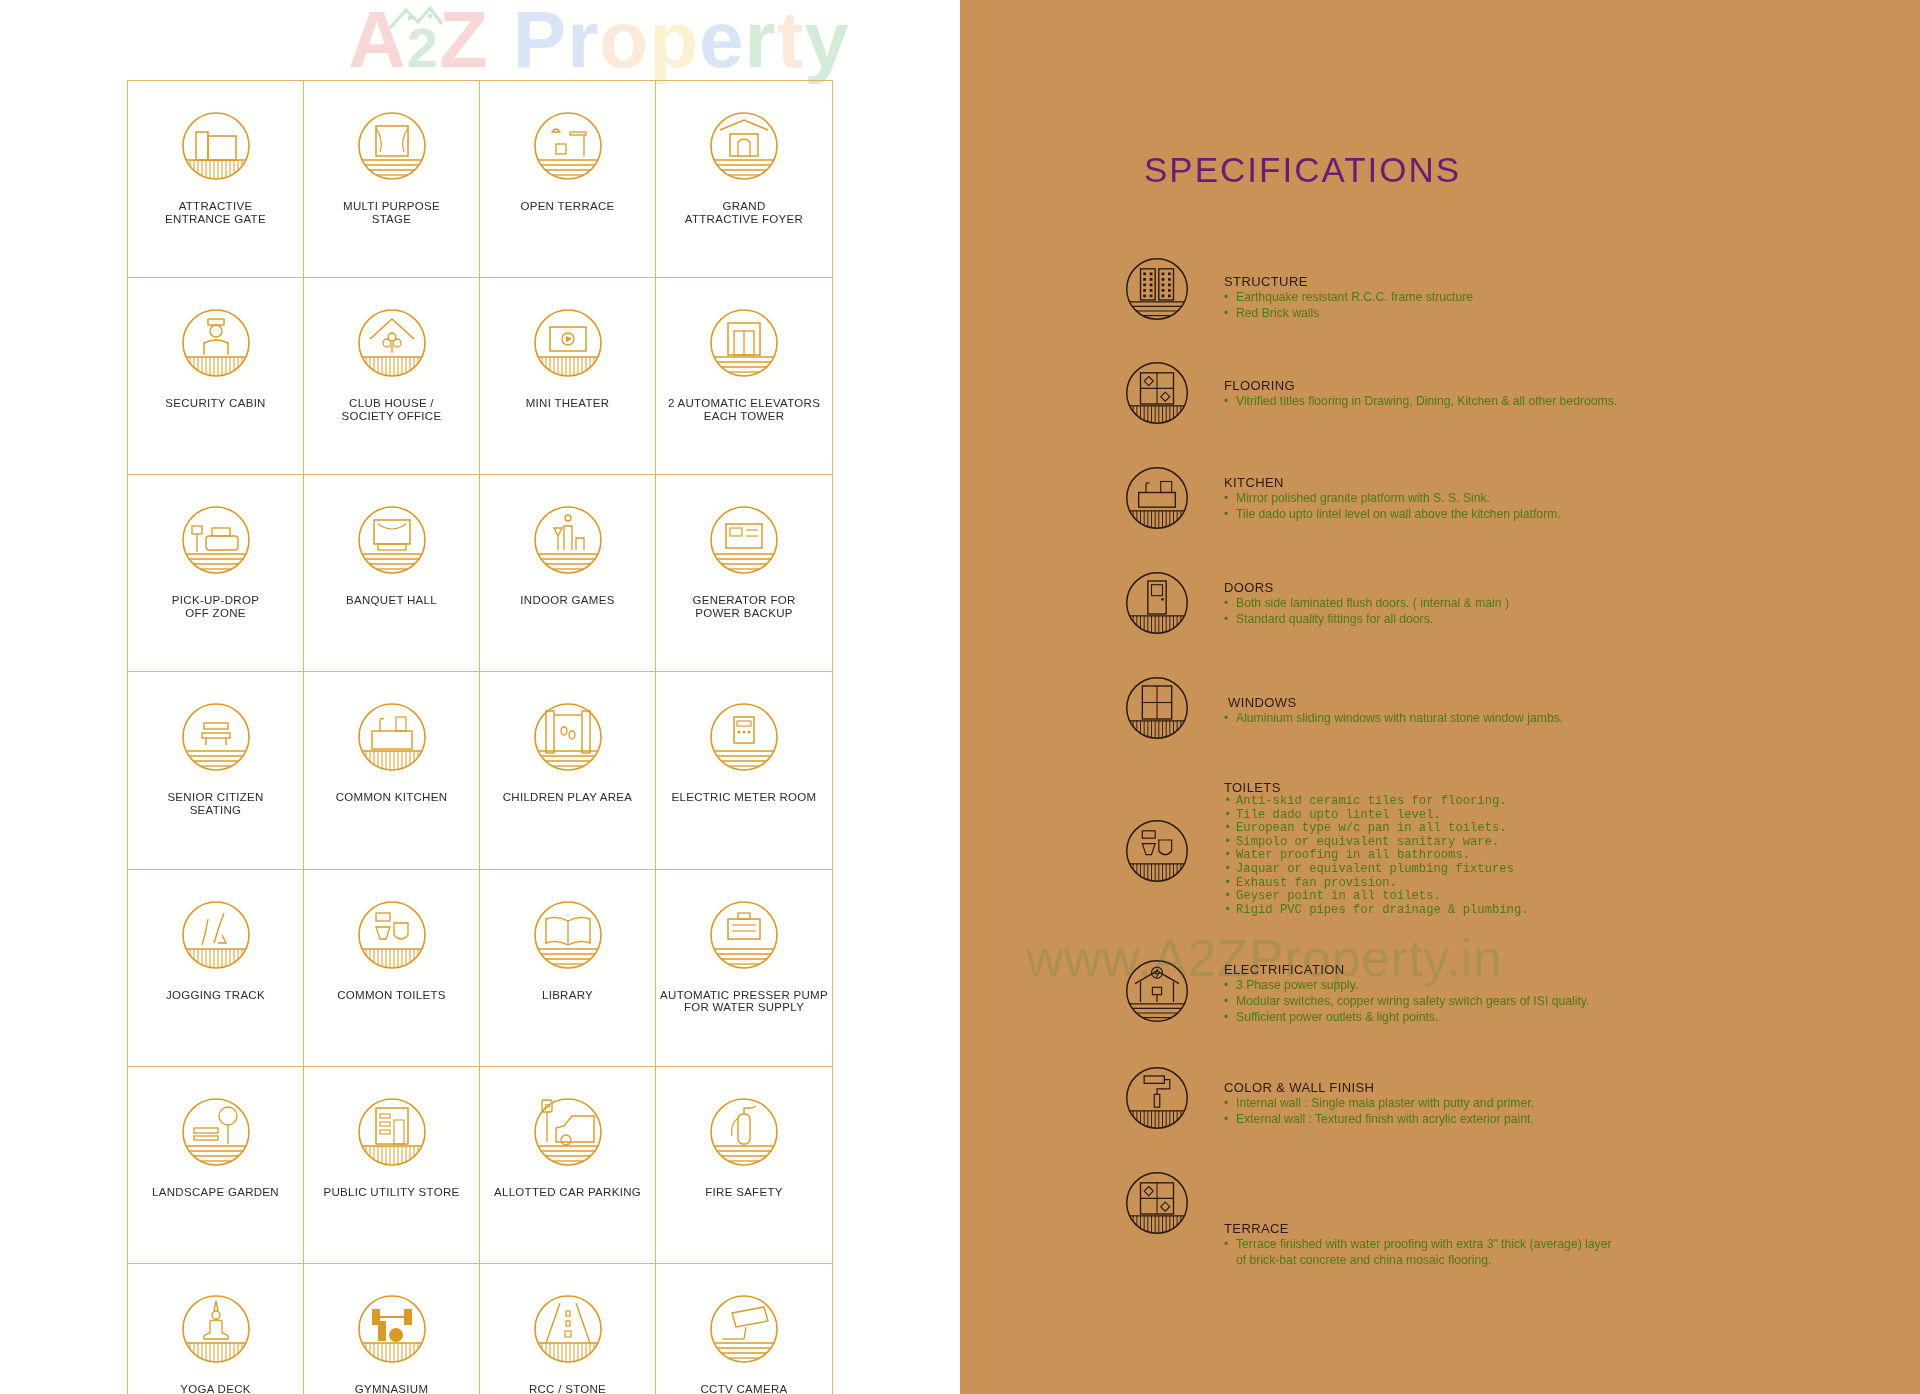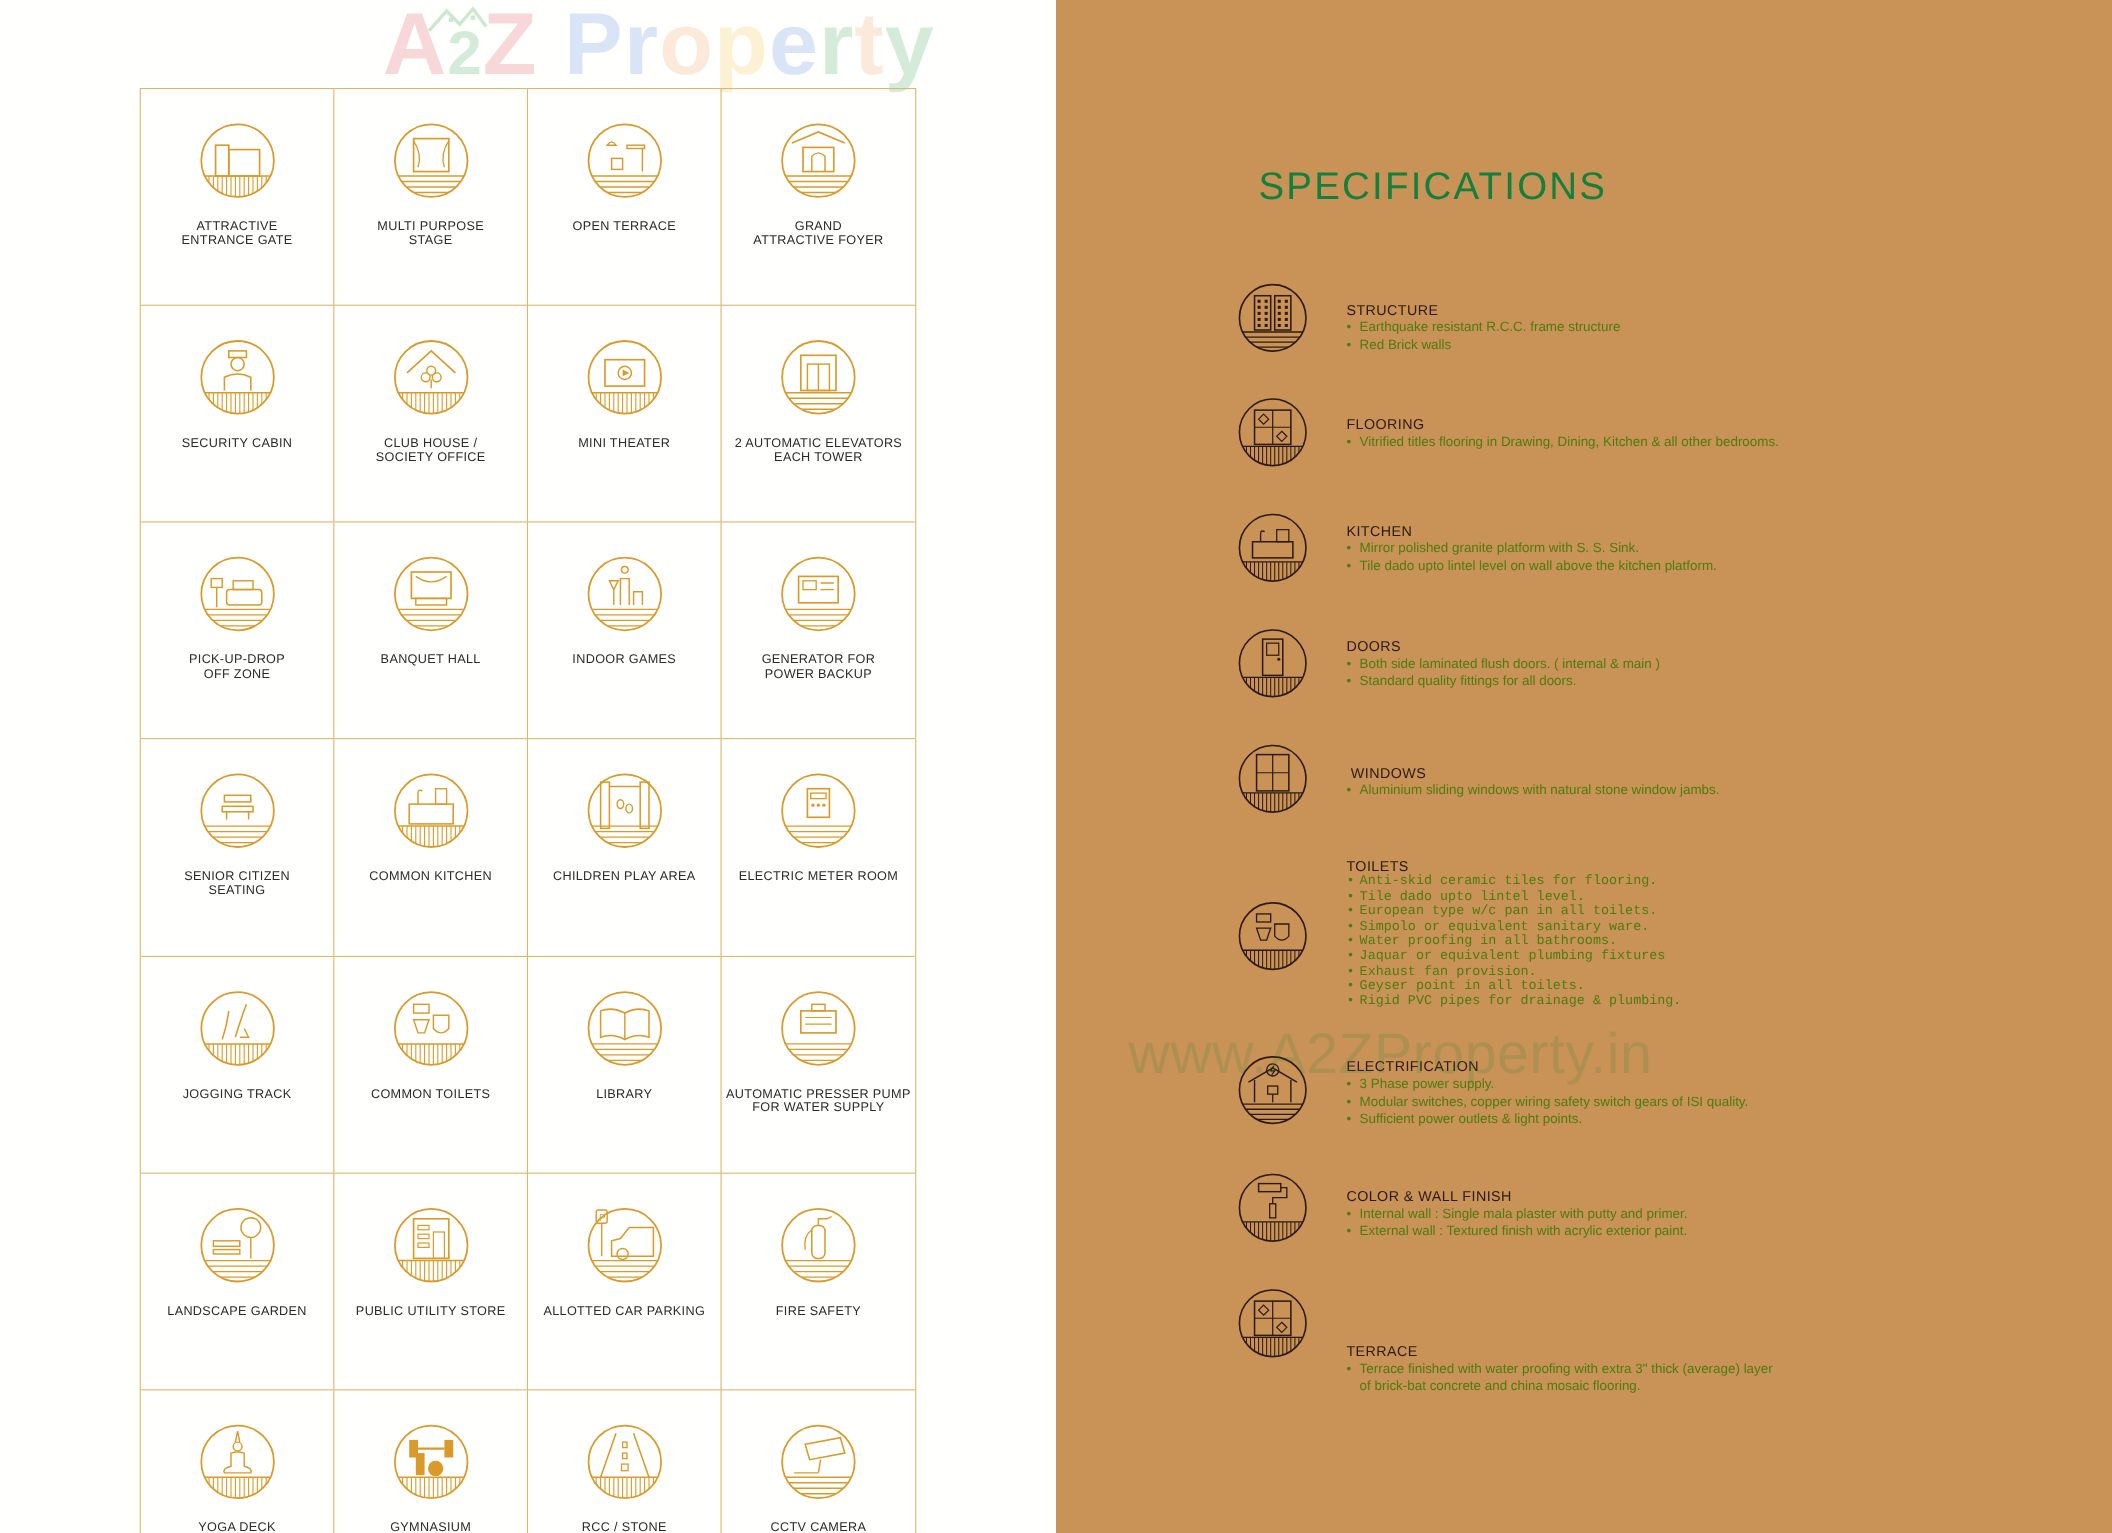--- a/index.html
+++ b/index.html
@@ -59,21 +59,21 @@
       color: #2b2b2b; text-align: center;
       letter-spacing: 0.3px;
       white-space: pre-line;
       text-transform: uppercase;
     }
     svg { display: block; }
     
     .spec-title {
       position: absolute; left: 1144px; top: 150px;
       font-size: 35px; letter-spacing: 2px;
-      color: #15803d; font-weight: normal;
+      color: #701a75; font-weight: normal;
     }
     .spec {
       position: absolute; left: 1120px;
       width: 720px;
     }
     .spec .spec-icon {
       position: absolute; left: 4px;
       width: 66px; height: 66px;
     }
     .spec .spec-body {

